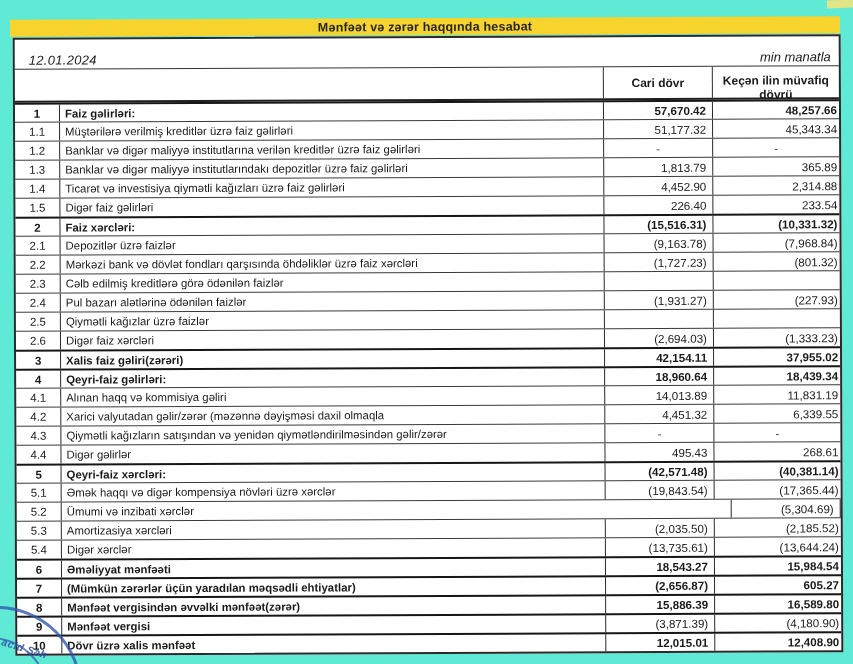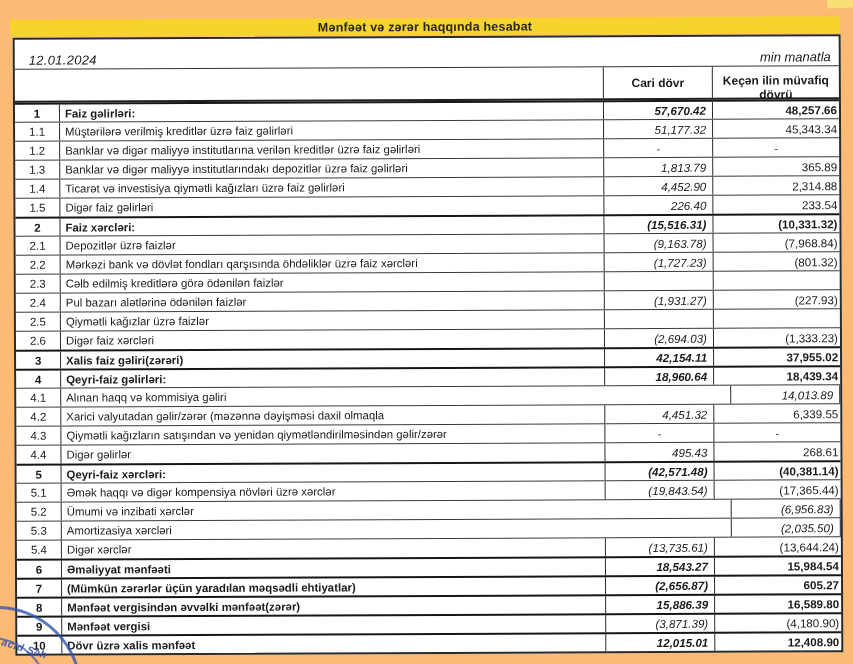--- a/index.html
+++ b/index.html
@@ -1,18 +1,18 @@
 <!DOCTYPE html>
 <html><head>
 <meta charset="utf-8">
 <style>
   * { margin:0; padding:0; box-sizing:border-box; }
   html,body { width:853px; height:664px; background:#ffffff; overflow:hidden;
               font-family:"Liberation Sans", sans-serif; color:#1a1a1a; }
-  .sheet { position:relative; width:853px; height:664px; background:#fdba74; overflow:hidden; }
+  .sheet { position:relative; width:853px; height:664px; background:#5eead4; overflow:hidden; }
 
   
   .banner { position:absolute; left:10px; top:18px; width:830px; height:17px;
             background:#f7d32e; display:flex; align-items:center; justify-content:center;
             transform:rotate(-0.25deg); }
   .banner span { font-size:12.5px; font-weight:700; color:#262626; letter-spacing:.2px; }
 
   
   .corner-smudge { position:absolute; right:0; top:0; width:26px; height:8px;
                    background:#f9e478; opacity:.85; transform:rotate(-2deg); }
@@ -34,21 +34,21 @@
   .head-row .h-prev { width:126px; font-size:12px; line-height:1.15; padding:0 2px;margin-top:12px; }
 
   .rows { display:flex; flex-direction:column; }
   .row { display:flex; height:19px; border-top:1px solid #3a3a3a; }
   .row:first-child { border-top:none; }
   .row.major { border-top:2px solid #161616; }
   .c { display:flex; align-items:center; overflow:hidden; white-space:nowrap; }
   .c.no  { width:45px; justify-content:center; font-size:11.5px; border-right:1.5px solid #2a2a2a; }
   .c.lbl { flex:1; padding-left:5px; font-size:11.4px; border-right:1.5px solid #2a2a2a; }
   .c.v1  { width:109px; justify-content:flex-end; padding-right:6px; font-size:11.6px;
-           border-right:1.5px solid #2a2a2a;font-style:italic; }
+           border-right:1.5px solid #2a2a2a; }
   .c.v2  { width:126px; justify-content:flex-end; padding-right:2px; font-size:11.6px; }
   .c.dash { justify-content:center; padding-right:0; }
   .row.major .c { font-weight:700; }
   .row.major.vals-normal .c.v1, .row.major.vals-normal .c.v2 { font-weight:400; }
 
   
   .stamp { position:absolute; left:0; top:0; width:853px; height:664px; pointer-events:none; }
   .stamp-arc-outer { position:absolute; left:-88px; top:606px; width:170px; height:170px;
                      border:3px solid rgba(48,84,173,.78); border-radius:50%; }
   .stamp-arc-inner { position:absolute; left:-69px; top:637px; width:118px; height:118px;
@@ -166,20 +166,21 @@
         <div class="row major">
           <div class="c no">4</div>
           <div class="c lbl">Qeyri-faiz gəlirləri:</div>
           <div class="c v1">18,960.64</div>
           <div class="c v2">18,439.34</div>
         </div>
         <div class="row">
           <div class="c no">4.1</div>
           <div class="c lbl">Alınan haqq və kommisiya gəliri</div>
           <div class="c v1">14,013.89</div>
+          <div class="c v2">11,831.19</div>
         </div>
         <div class="row">
           <div class="c no">4.2</div>
           <div class="c lbl">Xarici valyutadan gəlir/zərər (məzənnə dəyişməsi daxil olmaqla</div>
           <div class="c v1">4,451.32</div>
           <div class="c v2">6,339.55</div>
         </div>
         <div class="row">
           <div class="c no">4.3</div>
           <div class="c lbl">Qiymətli kağızların satışından və yenidən qiymətləndirilməsindən gəlir/zərər</div>
@@ -200,26 +201,27 @@
         </div>
         <div class="row">
           <div class="c no">5.1</div>
           <div class="c lbl">Əmək haqqı və digər kompensiya növləri üzrə xərclər</div>
           <div class="c v1">(19,843.54)</div>
           <div class="c v2">(17,365.44)</div>
         </div>
         <div class="row">
           <div class="c no">5.2</div>
           <div class="c lbl">Ümumi və inzibati xərclər</div>
-          <div class="c v1">(6,956.83)</div>
+          <div class="c v1">(5,304.69)</div>
         </div>
         <div class="row">
           <div class="c no">5.3</div>
           <div class="c lbl">Amortizasiya xərcləri</div>
           <div class="c v1">(2,035.50)</div>
+          <div class="c v2">(2,185.52)</div>
         </div>
         <div class="row">
           <div class="c no">5.4</div>
           <div class="c lbl">Digər xərclər</div>
           <div class="c v1">(13,735.61)</div>
           <div class="c v2">(13,644.24)</div>
         </div>
         <div class="row major">
           <div class="c no">6</div>
           <div class="c lbl">Əməliyyat mənfəəti</div>

